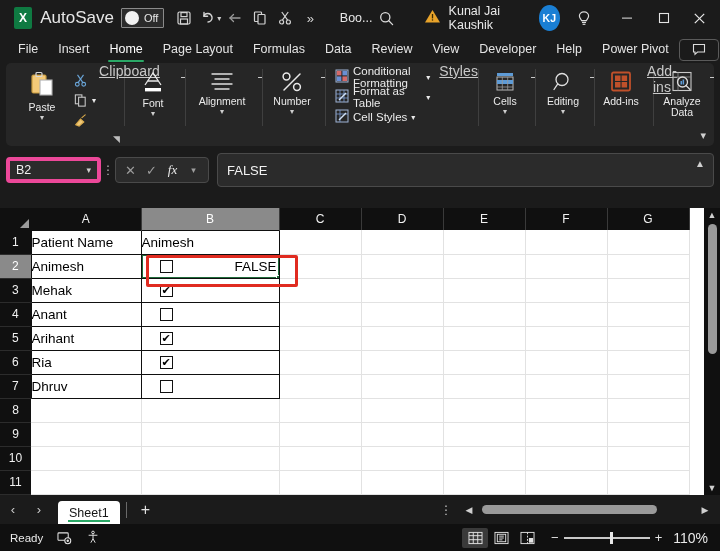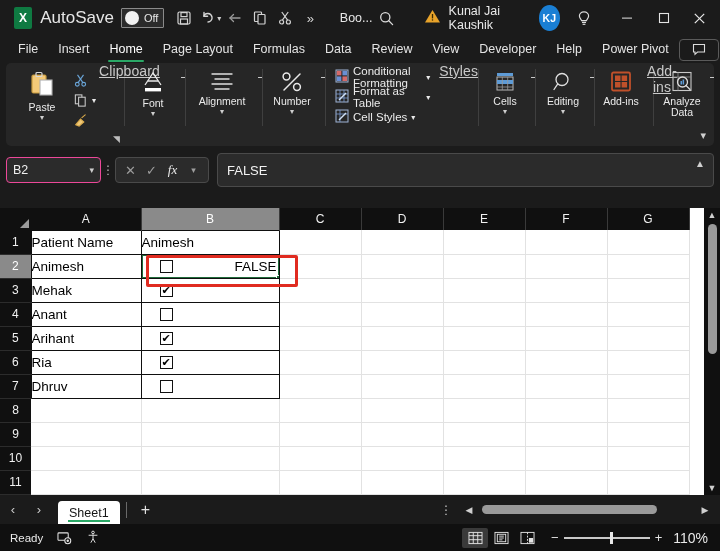--- a/index.html
+++ b/index.html
@@ -109,21 +109,21 @@
   }
   .ribbon-collapse {
     position: absolute; right: 8px; bottom: 4px; color: #cfcfcf; font-size: 11px;
   }
 
   
   .fbar-row {
     height: 40px; margin: 4px 6px 0; display: flex; align-items: center;
   }
   .namebox {
-    width: 95px; height: 26px; background: #2b2b2b; border: 1px solid #ec4899;
+    width: 95px; height: 26px; background: #2b2b2b; border: 4px solid #ec4899;
     border-radius: 4px; display: flex; align-items: center;
     padding: 0 6px; color: #f0f0f0; font-size: 12.5px;
   }
   .namebox .nb-caret { margin-left: auto; font-size: 9px; color: #cfcfcf; }
   .fb-dots { color: #b9b9b9; font-size: 12px; width: 14px; text-align: center; line-height: 8px;}
   .fx-group {
     height: 26px; background: #2b2b2b; border: 1px solid #4a4a4a; border-radius: 4px;
     display: flex; align-items: center; gap: 2px; padding: 0 5px; color: #9d9d9d;
   }
   .fx-btn { width: 19px; text-align: center; font-size: 13px; }

